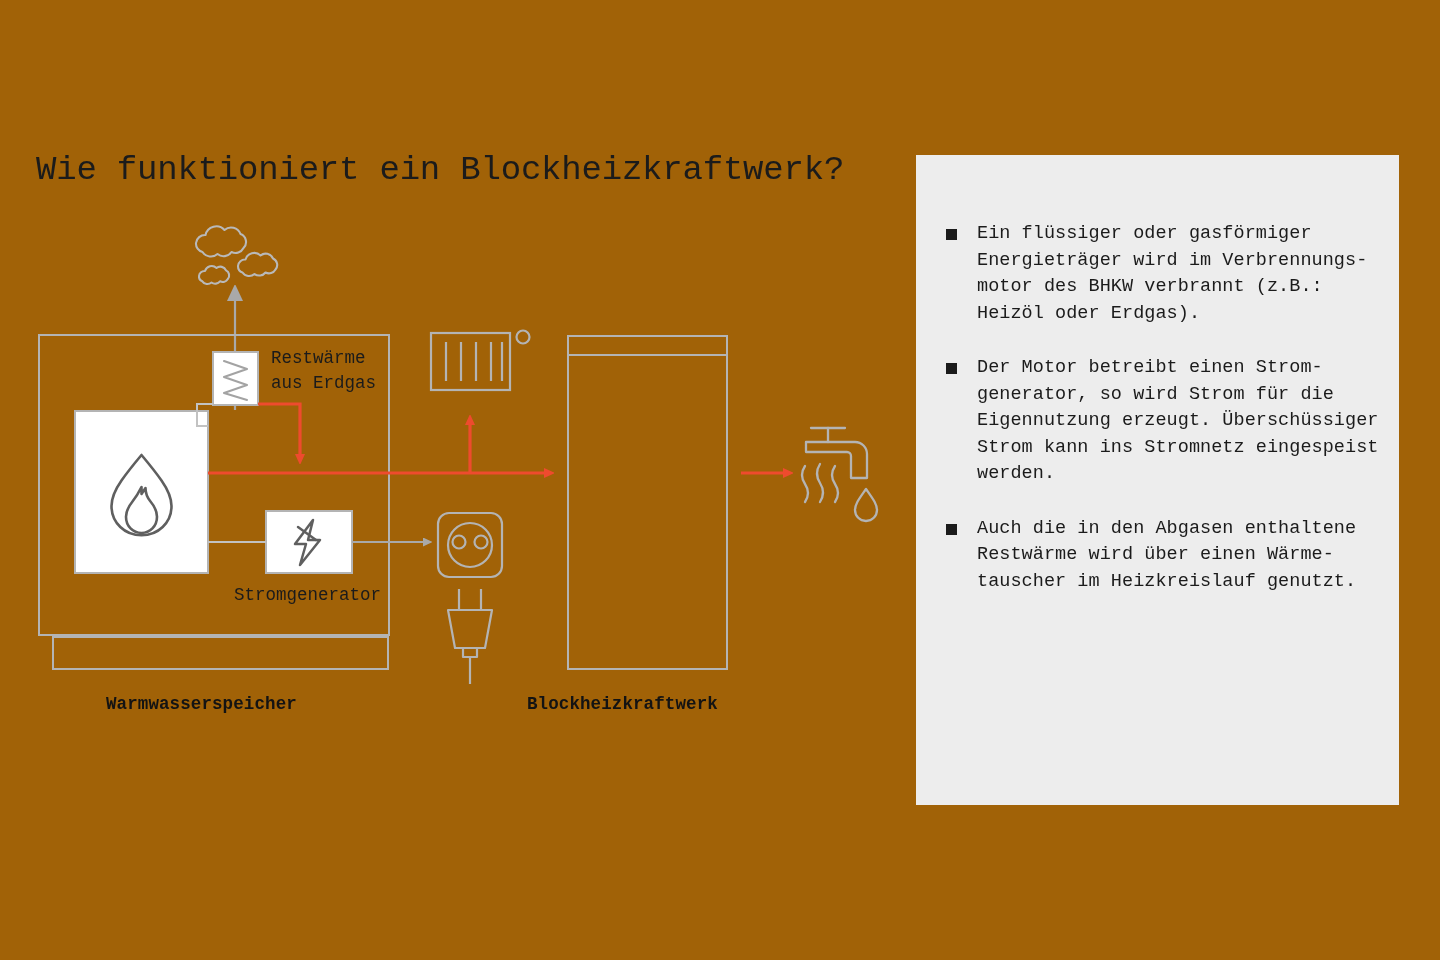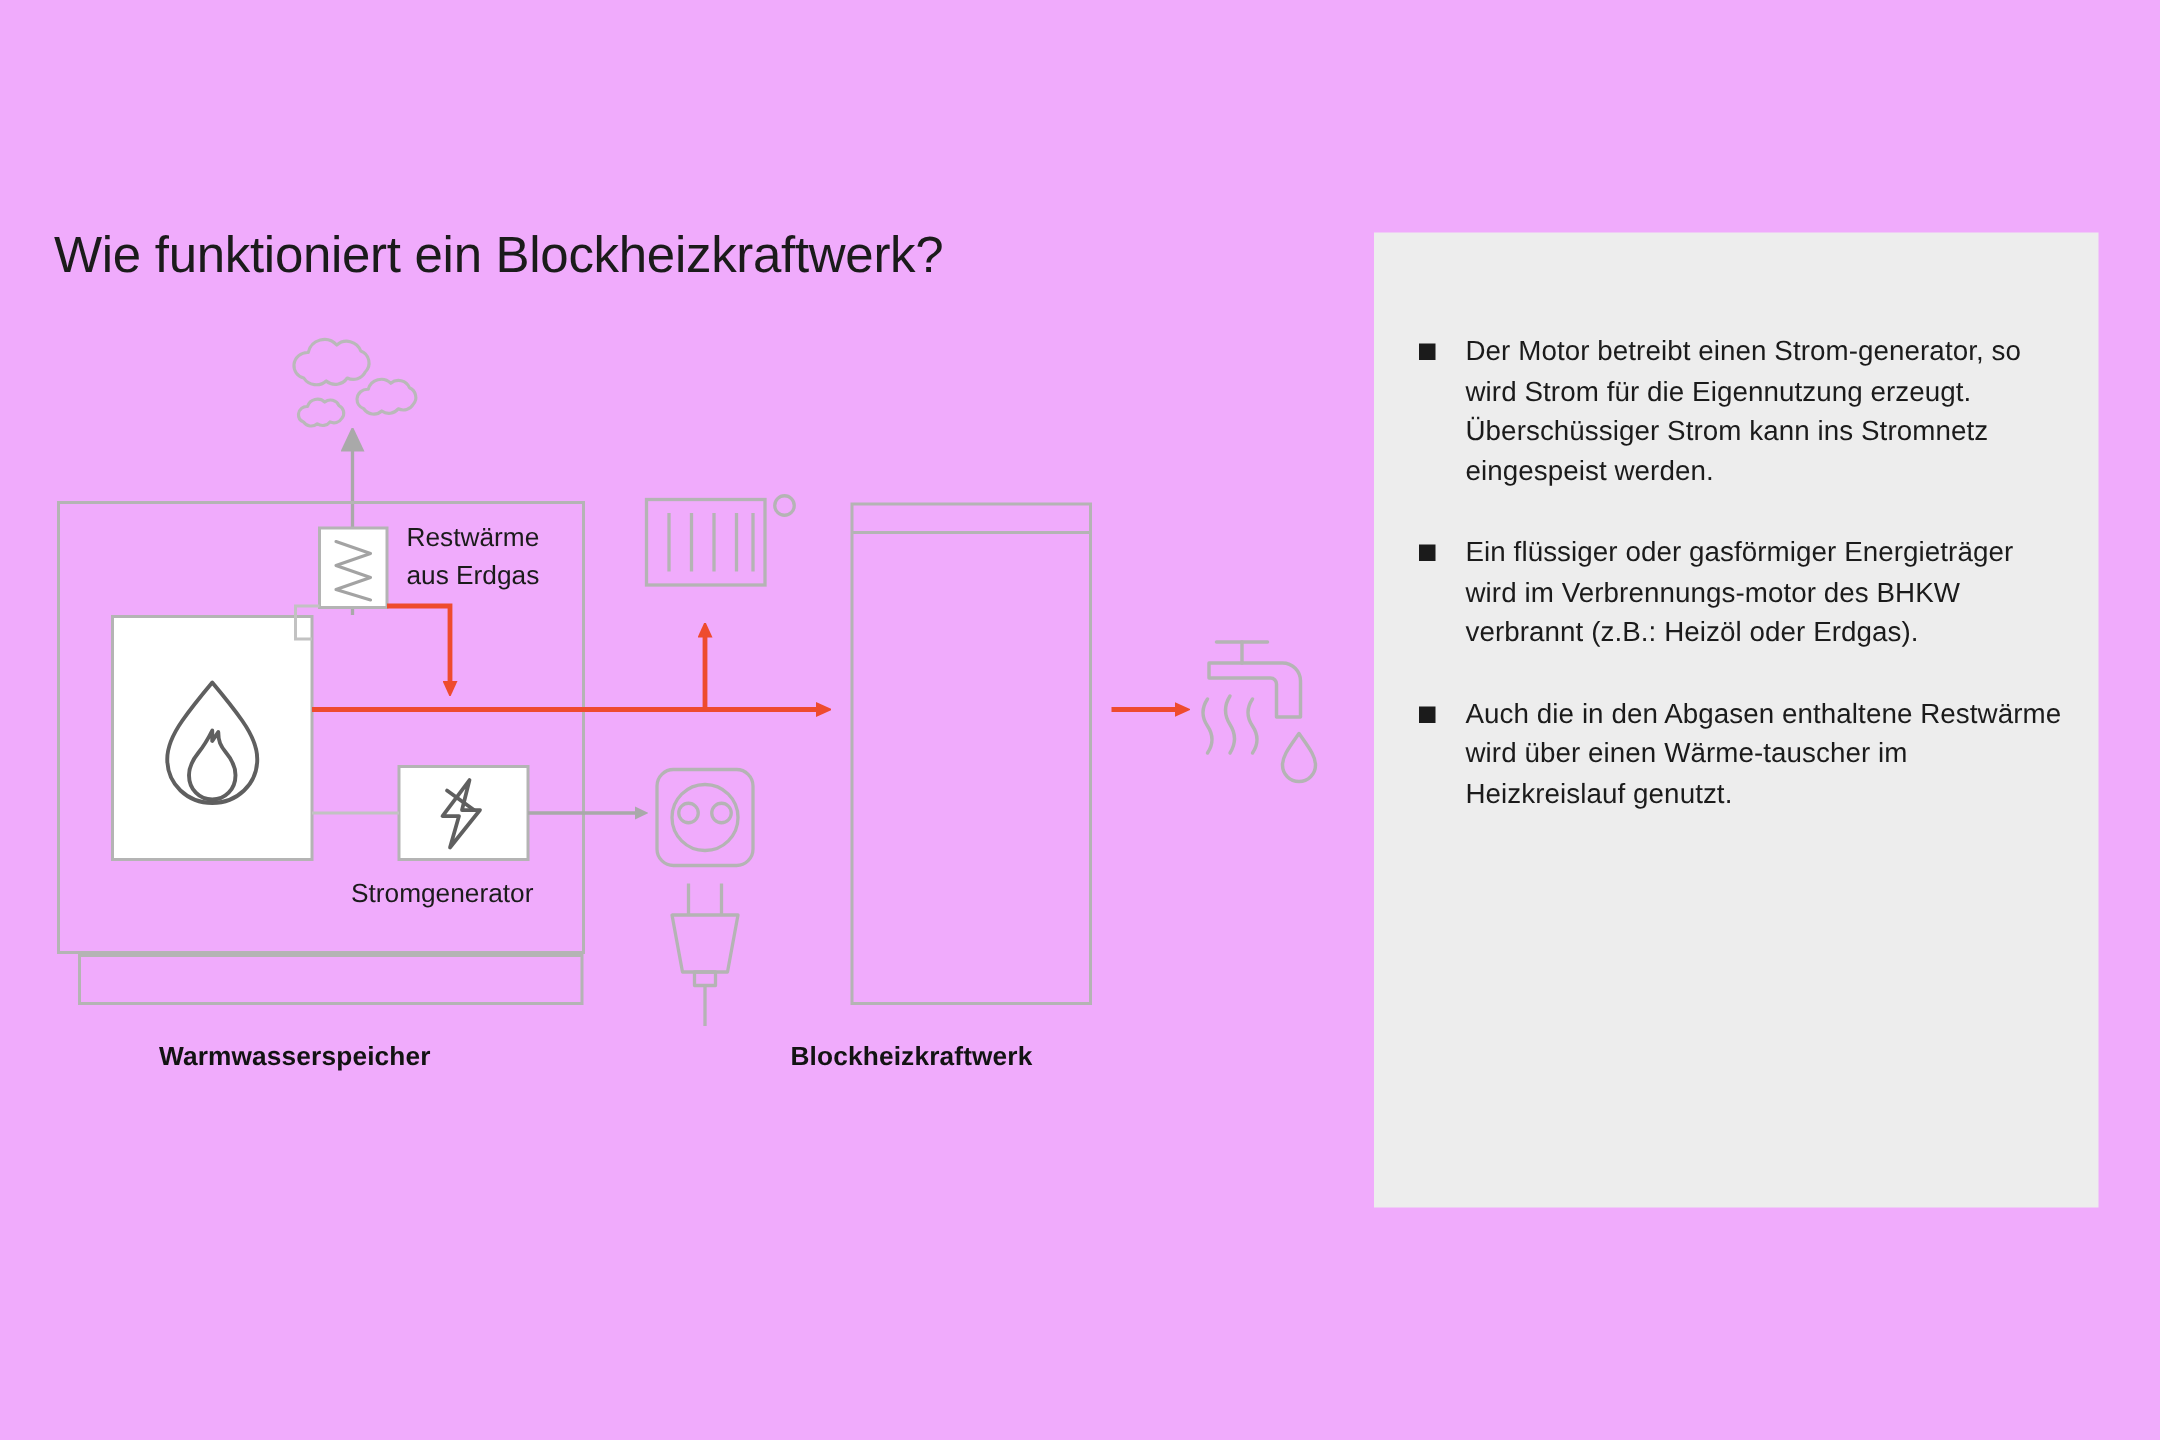--- a/index.html
+++ b/index.html
@@ -14,21 +14,22 @@
     position: relative;
     overflow: hidden;
     font-family: "Liberation Sans", sans-serif;
     color: #1b1b1b;
     -webkit-font-smoothing: antialiased;
   }
 
   #page {
     position: absolute;
     inset: 0;
-    background: #f0abfc;
+    background: #a16207;
+    font-family: Liberation Mono, monospace;
   }
 
   
   #page-title {
     position: absolute;
     left: 36px;
     top: 149px;
     font-size: 34px;
     line-height: 42px;
     font-weight: 400;
@@ -280,25 +281,25 @@
 
     <div class="caption" id="caption-bhkw">Warmwasserspeicher</div>
 
     <div class="caption" id="caption-tank">Blockheizkraftwerk</div>
   </div>
 
   <div id="info-panel">
     <ul id="bullet-list">
       <li class="bullet-item">
         <span class="bullet-marker"></span>
-        <span class="bullet-text">Der Motor betreibt einen Strom-generator, so wird Strom für die Eigennutzung erzeugt. Überschüssiger Strom kann ins Stromnetz eingespeist werden.</span>
+        <span class="bullet-text">Ein flüssiger oder gasförmiger Energieträger wird im Verbrennungs-motor des BHKW verbrannt (z.B.: Heizöl oder Erdgas).</span>
       </li>
       <li class="bullet-item">
         <span class="bullet-marker"></span>
-        <span class="bullet-text">Ein flüssiger oder gasförmiger Energieträger wird im Verbrennungs-motor des BHKW verbrannt (z.B.: Heizöl oder Erdgas).</span>
+        <span class="bullet-text">Der Motor betreibt einen Strom-generator, so wird Strom für die Eigennutzung erzeugt. Überschüssiger Strom kann ins Stromnetz eingespeist werden.</span>
       </li>
       <li class="bullet-item">
         <span class="bullet-marker"></span>
         <span class="bullet-text">Auch die in den Abgasen enthaltene Restwärme wird über einen Wärme-tauscher im Heizkreislauf genutzt.</span>
       </li>
     </ul>
   </div>
 
 </div>
 

